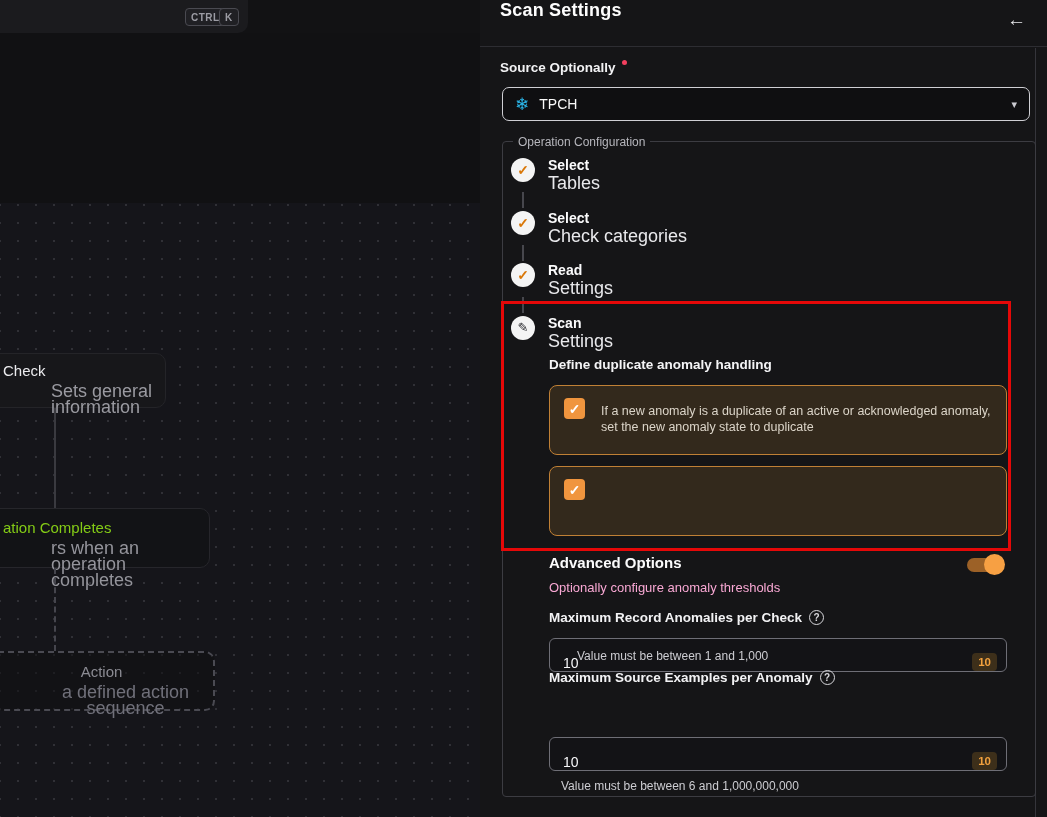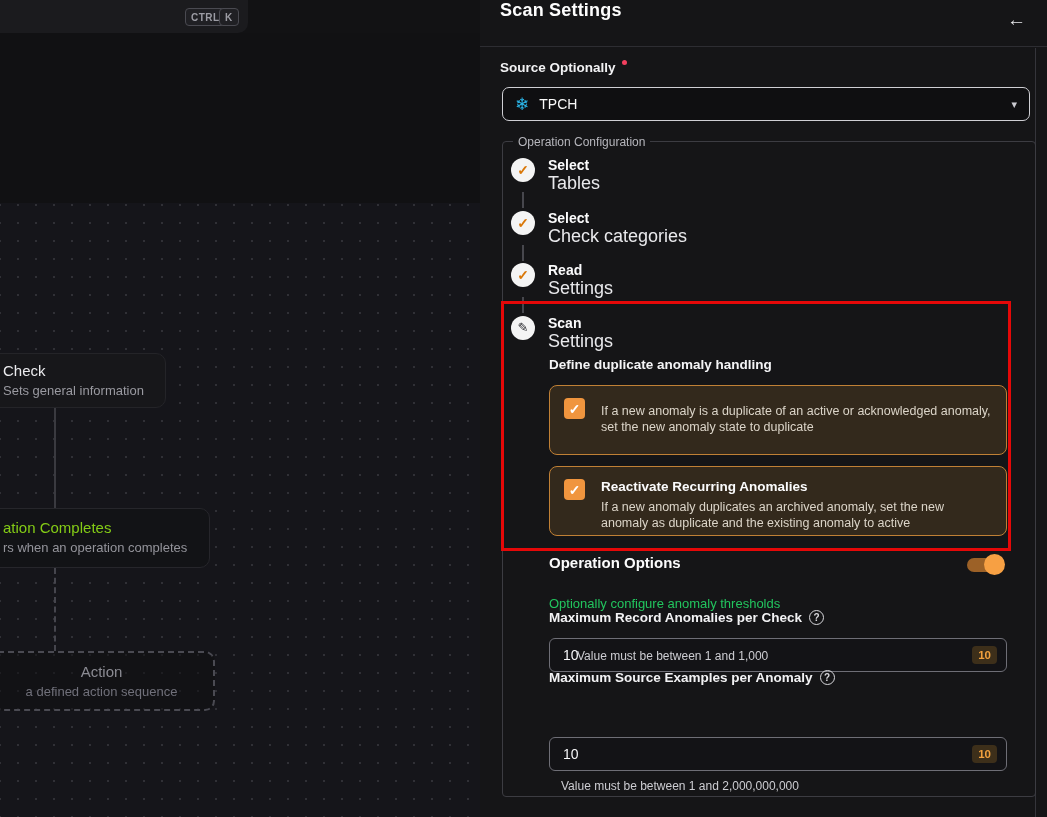--- a/index.html
+++ b/index.html
@@ -25,21 +25,21 @@
     border:1px solid #4a4a51; border-radius:4px; color:#9c9ca4; font-size:10px; font-weight:bold;
     letter-spacing:.5px; background:#202024; padding:0 5px;
   }
   .kbd.ctrl { left:185px; }
   .kbd.k { left:219px; }
   .panel-handle { position:absolute; left:481px; top:48px; width:8px; height:5px;
     border-top:1px solid #5a5a61; border-bottom:1px solid #5a5a61; }
 
   .node { position:absolute; border-radius:10px; }
   .node .nt { font-size:15px; line-height:18px; }
-  .node .ns { font-size:13px; line-height:16px; margin-top:3px; }
+  .node .ns { font-size:18px; line-height:16px; margin-top:3px;margin-left:48px; }
   .node-flow { left:-12px; top:353px; width:178px; height:55px; background:#17171a; border:1px solid #242428; padding:8px 0 0 14px; }
   .node-flow .nt { color:#ebebee; }
   .node-flow .ns { color:#9a9aa1; }
   .node-op { left:-12px; top:508px; width:222px; height:60px; background:#121316; border:1px solid #26262b; padding:10px 0 0 14px; }
   .node-op .nt { color:#84cc16; }
   .node-op .ns { color:#94949b; }
   .node-action { left:-12px; top:651px; width:227px; height:60px; background:rgba(16,16,19,.55);
     border:2px dashed #4a4a52; padding:10px 0 0 0; text-align:center; }
   .node-action .nt { color:#8b8b93; }
   .node-action .ns { color:#70707a; }
@@ -89,27 +89,27 @@
   .opt-card.c1 { top:385px; }
   .opt-card.c2 { top:466px; }
   .checkbox { width:21px; height:21px; border-radius:4px; background:#f0953e; flex:0 0 auto;
     display:flex; align-items:center; justify-content:center; color:#fff; font-size:14px; font-weight:bold; }
   .opt-title { font-size:13.5px; font-weight:bold; color:#fbfbfc; }
   .opt-desc { font-size:12.5px; color:#dcd5c9; line-height:16px; margin-top:5px; max-width:402px; }
 
   .adv-title { position:absolute; left:69px; top:554px; font-size:15px; font-weight:bold; color:#fbfbfc; }
   .toggle { position:absolute; left:487px; top:558px; width:34px; height:14px; border-radius:7px; background:#9c6127; cursor:pointer; }
   .toggle-knob { position:absolute; right:-4px; top:-4px; width:21px; height:21px; border-radius:50%; background:#f7a043; }
-  .adv-sub { position:absolute; left:69px; top:596px; font-size:13px; color:#22c55e; }
+  .adv-sub { position:absolute; left:69px; top:580px; font-size:13px; color:#f9a8d4; }
 
   .num-label { position:absolute; left:69px; display:flex; align-items:center; gap:7px; }
   .help-icon { width:15px; height:15px; border:1.4px solid #d8d8dc; border-radius:50%;
     display:flex; align-items:center; justify-content:center; font-size:10px; font-weight:bold; color:#d8d8dc; }
   .num-input { position:absolute; left:69px; width:458px; height:34px; background:#131316;
-    border:1px solid #6e6e76; border-radius:6px; display:flex; align-items:center; padding:0 9px 0 13px; }
+    border:1px solid #6e6e76; border-radius:6px; display:flex; align-items:flex-end; padding:0 9px 0 13px; }
   .num-value { font-size:14px; color:#f6f6f8; }
   .num-badge { margin-left:auto; background:#3d2f1a; border-radius:4px; padding:3px 6px;
     font-size:11.5px; font-weight:bold; color:#f2a13e; }
   .num-helper { position:absolute; left:81px; font-size:12px; color:#cdcdd2; }
 
   .lbl1 { top:610px; } .inp1 { top:638px; } .hlp1 { top:649px;margin-left:16px; }
   .lbl2 { top:670px; } .inp2 { top:737px; } .hlp2 { top:779px; }
 </style>
 </head>
 <body>
@@ -215,27 +215,23 @@
 
     <div class="opt-card c1">
       <div class="checkbox">✓</div>
       <div>
         <div class="opt-desc">If a new anomaly is a duplicate of an active or acknowledged anomaly, set the new anomaly state to duplicate</div>
       </div>
     </div>
 
     <div class="opt-card c2">
       <div class="checkbox">✓</div>
-      <div>
-        <div class="opt-title">Reactivate Recurring Anomalies</div>
-        <div class="opt-desc">If a new anomaly duplicates an archived anomaly, set the new anomaly as duplicate and the existing anomaly to active</div>
-      </div>
-    </div>
-
-    <div class="adv-title">Operation Options</div>
+    </div>
+
+    <div class="adv-title">Advanced Options</div>
     <div class="toggle">
       <div class="toggle-knob"></div>
     </div>
     <div class="adv-sub">Optionally configure anomaly thresholds</div>
 
     <div class="num-label lbl1">
       <span class="field-label">Maximum Record Anomalies per Check</span>
       <span class="help-icon">?</span>
     </div>
     <div class="num-input inp1">
@@ -245,16 +241,16 @@
     <div class="num-helper hlp1">Value must be between 1 and 1,000</div>
 
     <div class="num-label lbl2">
       <span class="field-label">Maximum Source Examples per Anomaly</span>
       <span class="help-icon">?</span>
     </div>
     <div class="num-input inp2">
       <span class="num-value">10</span>
       <span class="num-badge">10</span>
     </div>
-    <div class="num-helper hlp2">Value must be between 1 and 2,000,000,000</div>
+    <div class="num-helper hlp2">Value must be between 6 and 1,000,000,000</div>
 
   </div>
 </div>
 
 </body></html>

